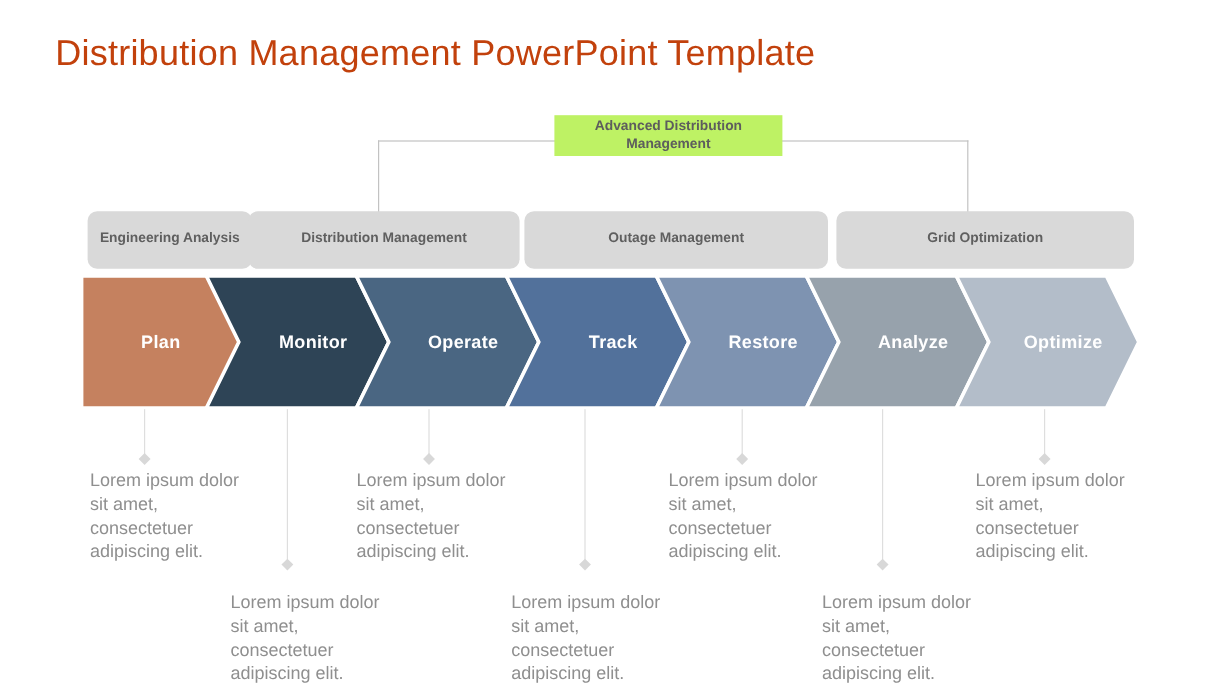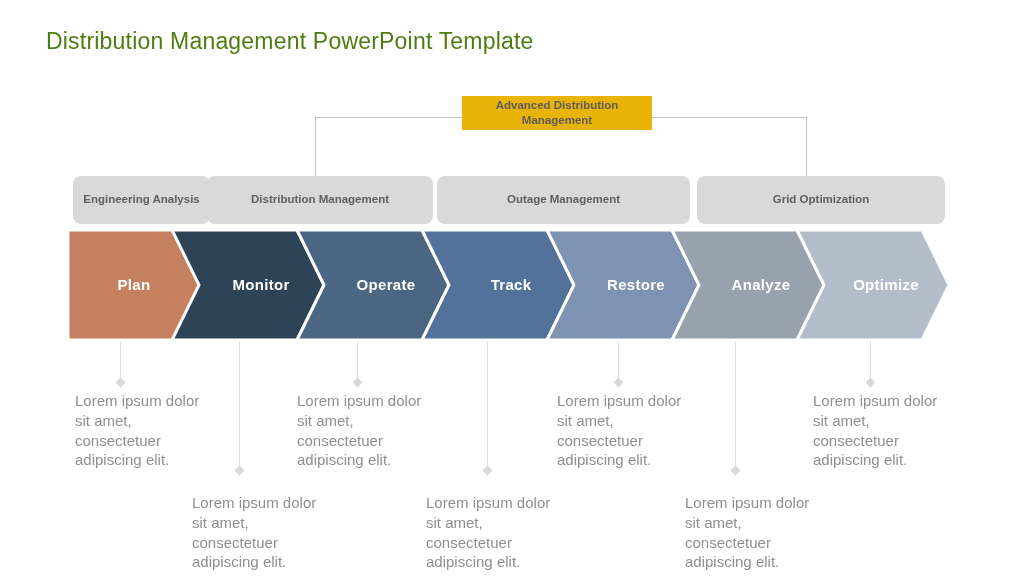--- a/index.html
+++ b/index.html
@@ -5,31 +5,31 @@
   html,body{margin:0;padding:0;background:#fff;}
   .slide{
     position:relative;
     width:1024px;height:576px;
     background:#ffffff;
     font-family:"Liberation Sans","DejaVu Sans",sans-serif;
     overflow:hidden;
   }
   .slide-title{
     position:absolute;left:46px;top:28px;
-    font-size:23px;font-weight:500;color:#4d7c0f;
+    font-size:30px;font-weight:500;color:#c2410c;
     letter-spacing:.2px;margin:0;
   }
   
   .bline{position:absolute;background:#c2c2c2;}
   .bline.h{height:1px;}
   .bline.v{width:1px;}
   .bracket-label{
     position:absolute;left:462px;top:96px;width:190px;
     text-align:center;font-size:11.5px;font-weight:bold;color:#5d5d5d;
-    line-height:1.3;background:#eab308;padding:2px 0;
+    line-height:1.3;background:#bef264;padding:2px 0;
   }
   
   .tab{
     position:absolute;top:176px;height:48px;
     background:#d9d9d9;border-radius:8px;
     display:flex;align-items:center;justify-content:center;
     text-align:center;font-size:11.5px;font-weight:bold;color:#5f5f5f;
     line-height:1.35;
   }
   .tab-eng{left:73px;width:137px;}

